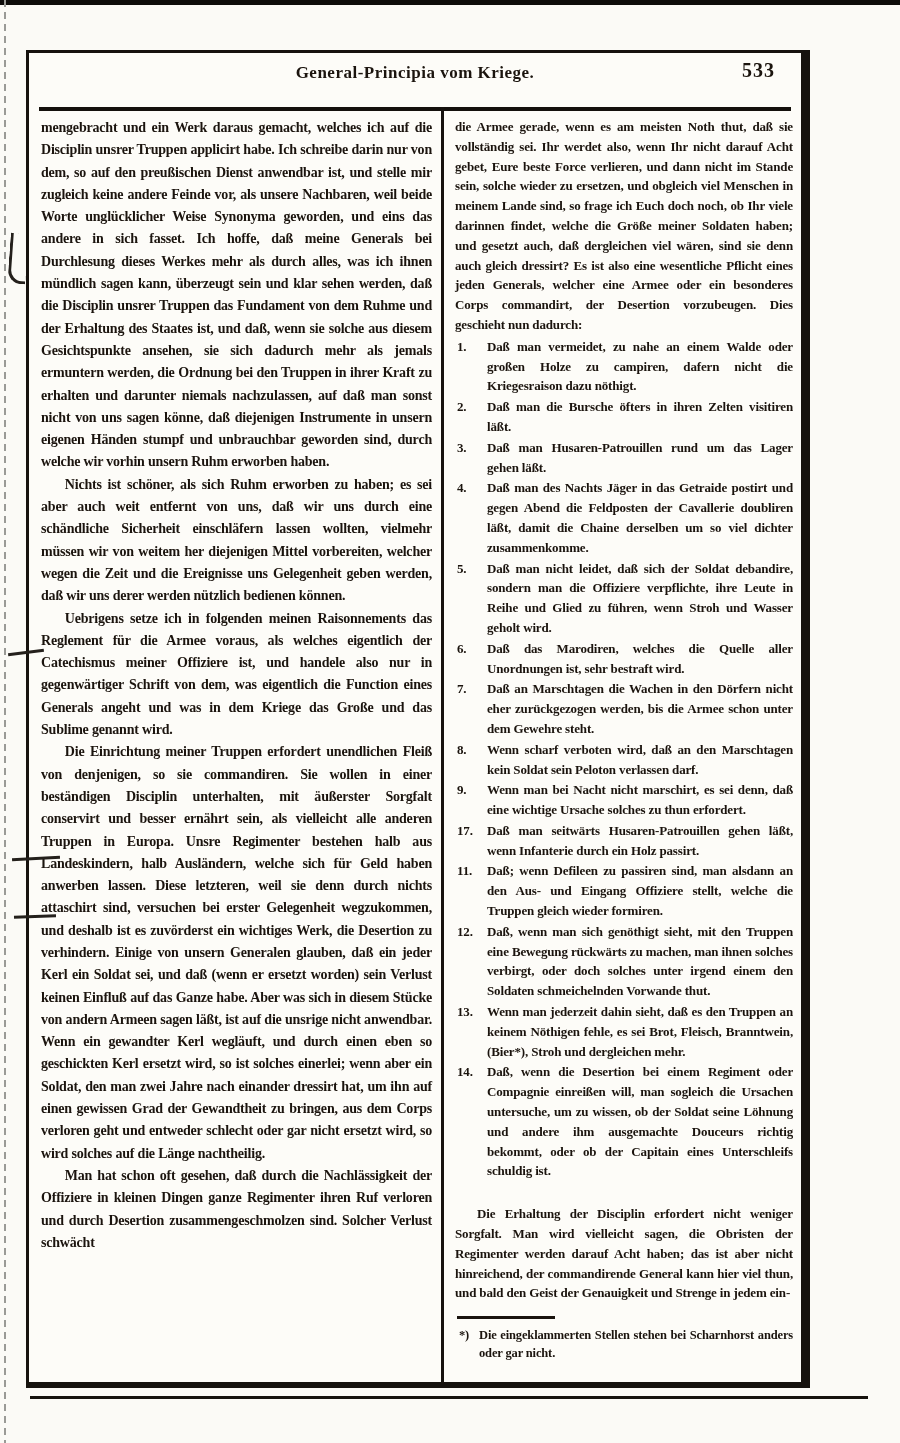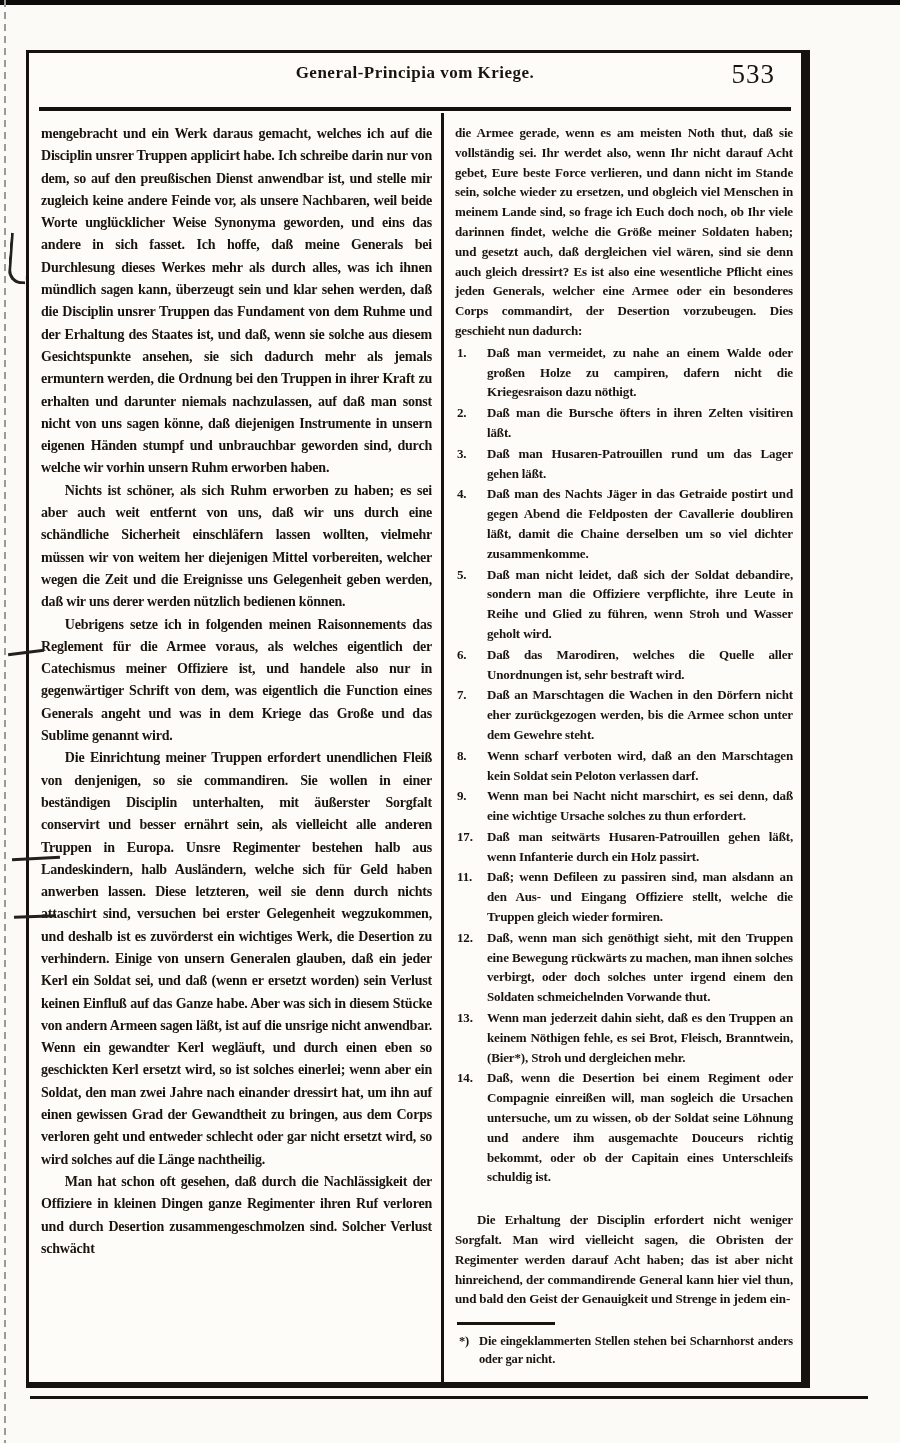--- a/index.html
+++ b/index.html
@@ -20,25 +20,25 @@
     border:3px solid #16120e;border-right-width:9px;border-bottom-width:6px;
     background:#fdfcf8;overflow:hidden;
   }
   .frame-outer-bottom{position:absolute;left:30px;top:1396px;width:838px;height:3px;background:#16120e;}
   
   .hdr{position:relative;height:42px;padding-top:10px;}
   .running-title{
     text-align:center;font-weight:700;font-size:17px;letter-spacing:.5px;
   }
   .page-number{
-    position:absolute;right:26px;top:6px;font-weight:400;font-size:27px;letter-spacing:1px;
+    position:absolute;right:26px;top:6px;font-weight:700;font-size:20px;letter-spacing:1px;
   }
   .header-rule{height:4px;background:#14100c;margin:2px 10px 0 10px;}
   
-  .columns{display:flex;align-items:stretch;height:1272px;padding:12px 8px 0 12px;box-sizing:border-box;}
+  .columns{display:flex;align-items:stretch;height:1272px;padding:6px 8px 0 12px;box-sizing:border-box;}
   .col{overflow:hidden;}
   .col-left{width:396px;padding-right:5px;box-sizing:border-box;
     font-size:14px;line-height:22.3px;letter-spacing:-0.2px;font-weight:700;}
   .divider{flex:0 0 3px;background:#16120e;margin:-10px 4px 0 4px;}
   .col-right{flex:1;padding-left:7px;box-sizing:border-box;
     font-size:13px;line-height:19.8px;letter-spacing:-0.15px;font-weight:700;}
   p{margin:0;text-align:justify;text-indent:1.7em;hyphens:auto;}
   p.noindent{text-indent:0;}
   .sec{
     margin:12px 4px 9px 4px;text-align:center;font-size:13.5px;line-height:1.5;

